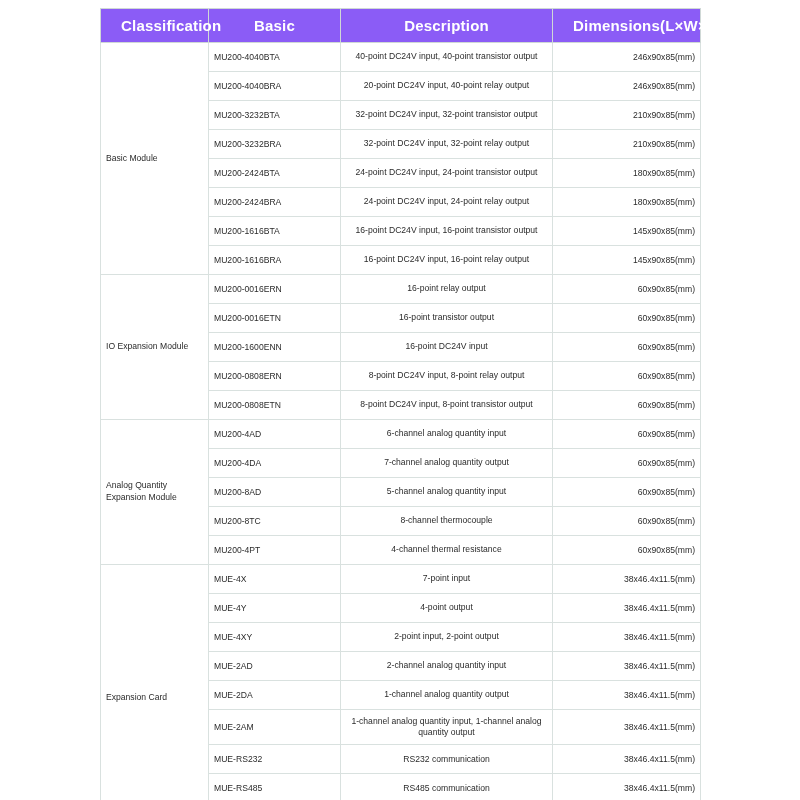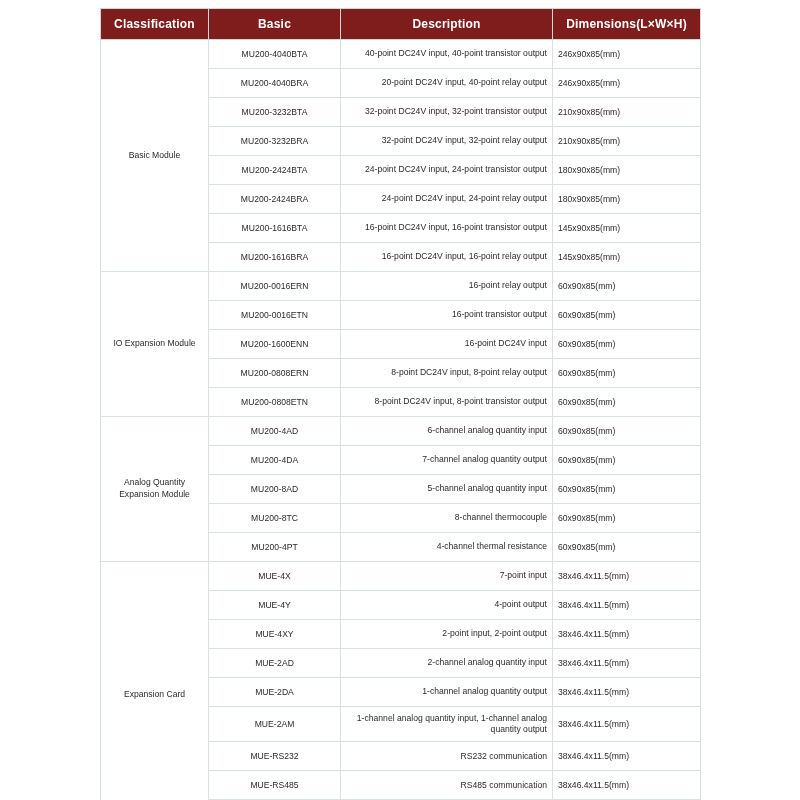--- a/index.html
+++ b/index.html
@@ -20,56 +20,55 @@
     position: relative;
     box-sizing: border-box;
     padding: 8px 100px 0 100px;
   }
   table.spec {
     border-collapse: collapse;
     width: 600px;
     table-layout: fixed;
   }
   table.spec th {
-    background: #7f1d1d;
+    background: #8b5cf6;
     color: #ffffff;
-    font-size: 12px;
+    font-size: 15px;
     font-weight: bold;
     text-align: center;
-    padding: 8px 8px;
+    padding: 8px 20px;
     border: 1px solid #cfd8d6;
     letter-spacing: 0.2px;
   }
   table.spec td {
     border: 1px solid #d9e1df;
     font-size: 8.6px;
     color: #2b2b2b;
     padding: 6px 5px;
     height: 16px;
     vertical-align: middle;
     background: #ffffff;
   }
   td.classification {
-    text-align: center;
+    text-align: left;
     font-size: 8.8px;
     color: #2b2b2b;
     line-height: 1.35;
     padding: 4px 3px;
   }
   td.model {
+    font-size: 8.8px;
+  }
+  td.desc {
     text-align: center;
-    font-size: 8.8px;
-  }
-  td.desc {
-    text-align: right;
     padding-left: 8px;
     line-height: 1.3;
   }
   td.dim {
-    text-align: left;
+    text-align: right;
     font-size: 8.5px;
   }
   col.c-class { width: 108px; }
   col.c-model { width: 132px; }
   col.c-desc  { width: 212px; }
   col.c-dim   { width: 148px; }
 </style>
 </head>
 <body>
 

